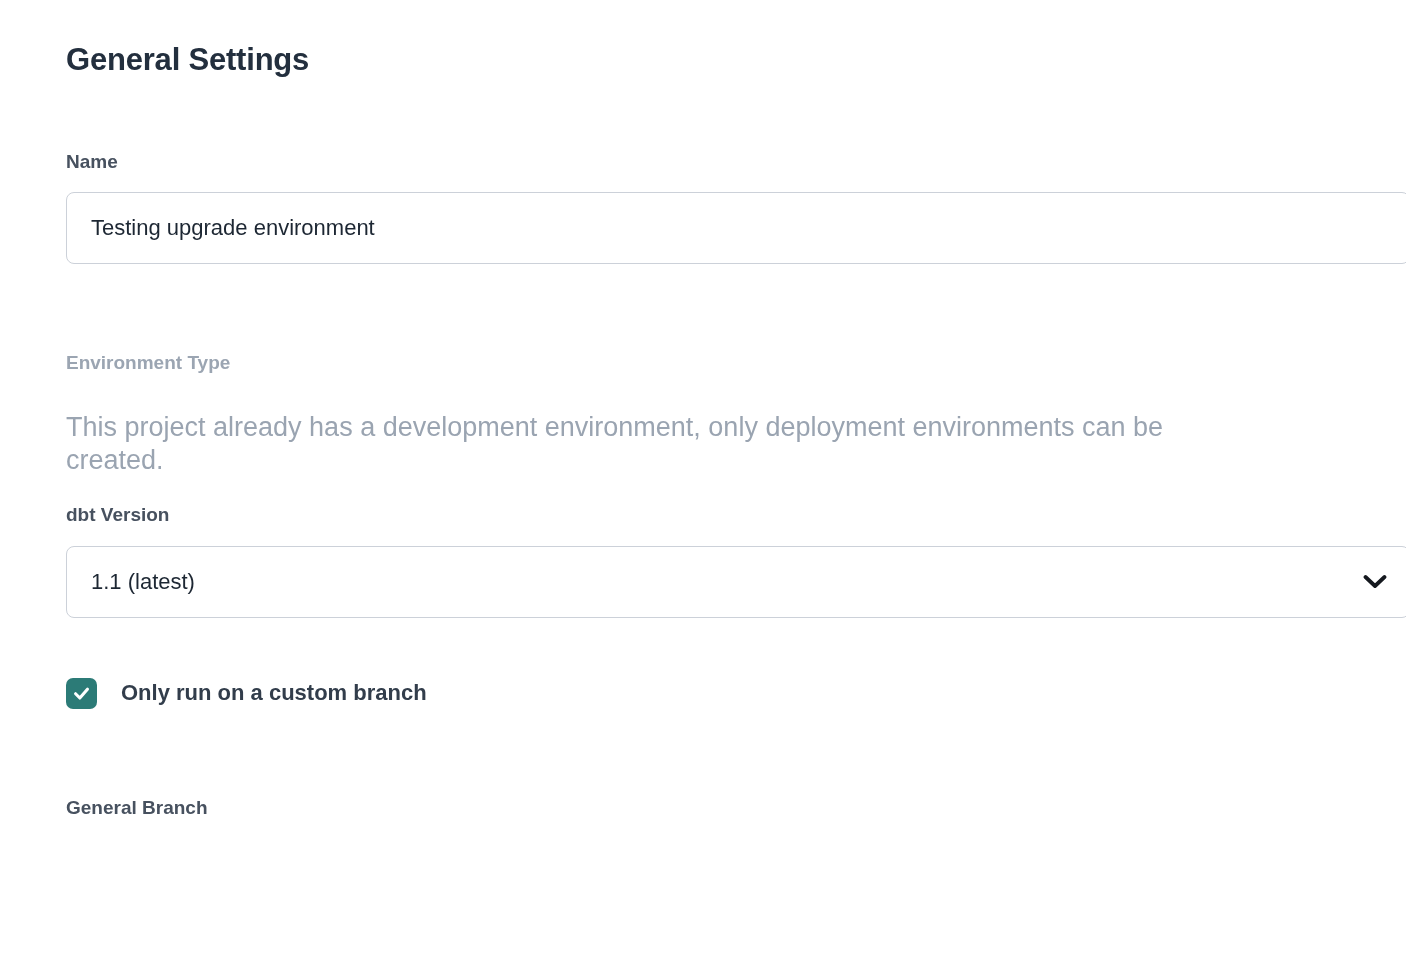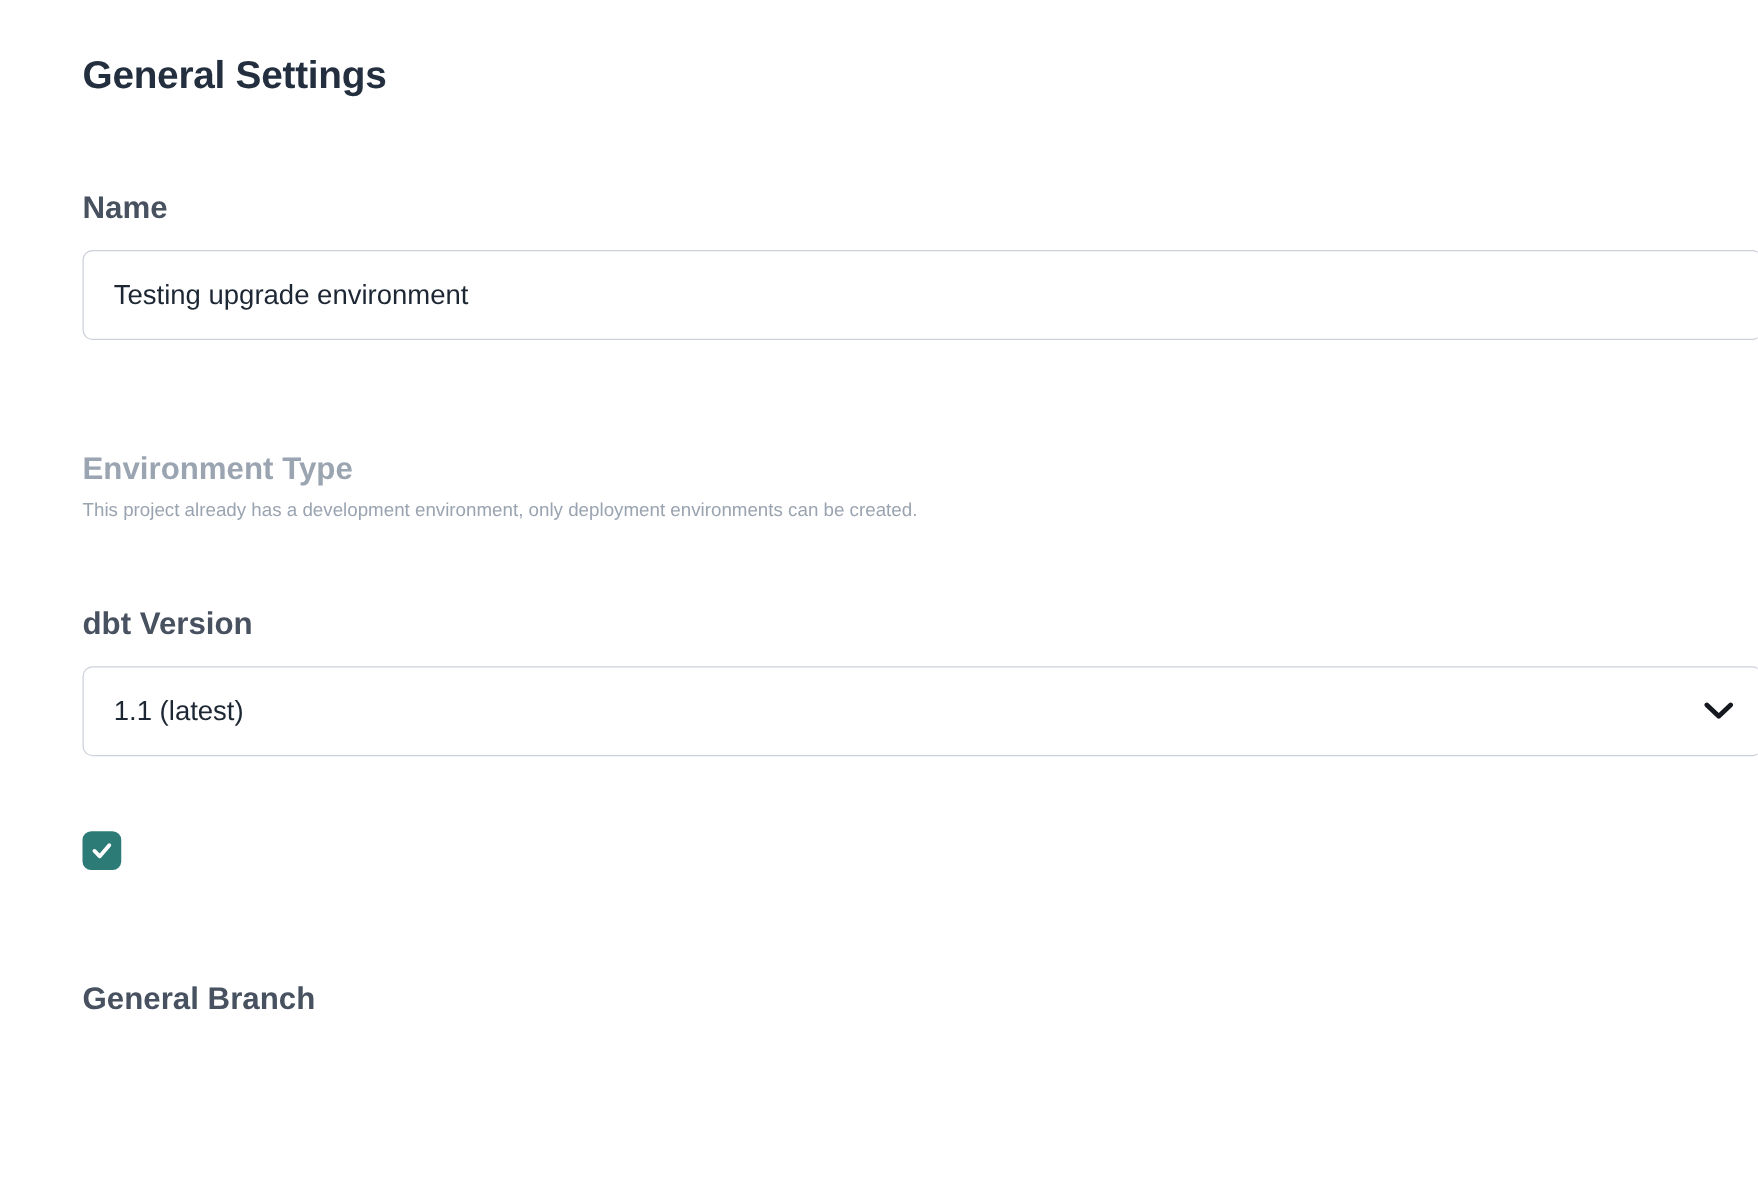--- a/index.html
+++ b/index.html
@@ -14,21 +14,21 @@
     width: 1265px;
   }
   .page-title {
     font-size: 31px;
     font-weight: 700;
     color: #232f3e;
     letter-spacing: -0.2px;
     line-height: 1.05;
   }
   .field-label {
-    font-size: 25px;
+    font-size: 19px;
     font-weight: 700;
     color: #47515f;
     line-height: 1.2;
   }
   .field-label.disabled { color: #9ba5b2; }
   .control {
     width: 1344px;
     height: 72px;
     border: 1px solid #ccd1d9;
     border-radius: 8px;
@@ -57,29 +57,29 @@
   .select-box .chevron {
     position: absolute;
     right: 22px;
     top: 50%;
     transform: translateY(-50%);
     width: 24px;
     height: 15px;
     display: block;
   }
   .helper-text {
-    font-size: 15px;
+    font-size: 27px;
     color: #9aa4b1;
     line-height: 1.2;
-    margin-top: 10px;
+    margin-top: 36px;
   }
   .mt-title-gap { margin-top: 74px; }
   .mt-label-gap { margin-top: 19px; }
   .mt-section { margin-top: 88px; }
-  .mt-section-lg { margin-top: 66px; }
+  .mt-section-lg { margin-top: 28px; }
   .checkbox-row {
     margin-top: 60px;
     display: flex;
     align-items: center;
   }
   .checkbox {
     width: 31px;
     height: 31px;
     border-radius: 7px;
     background: #2c7b77;
@@ -116,17 +116,18 @@
       <polyline points="2.5,2.5 12,11.5 21.5,2.5" fill="none" stroke="#15191f" stroke-width="3.8" stroke-linecap="round" stroke-linejoin="round"></polyline>
     </svg>
   </div>
 
   <div class="checkbox-row">
     <div class="checkbox">
       <svg width="19" height="19" viewBox="0 0 16 16">
         <polyline points="3,8.2 6.6,11.8 13,4.4" fill="none" stroke="#ffffff" stroke-width="2.6" stroke-linecap="round" stroke-linejoin="round"></polyline>
       </svg>
     </div>
+    <div class="checkbox-label">Only run on a custom branch</div>
   </div>
 
   <div class="field-label mt-section">General Branch</div>
 
 </div>
 
 </body></html>

